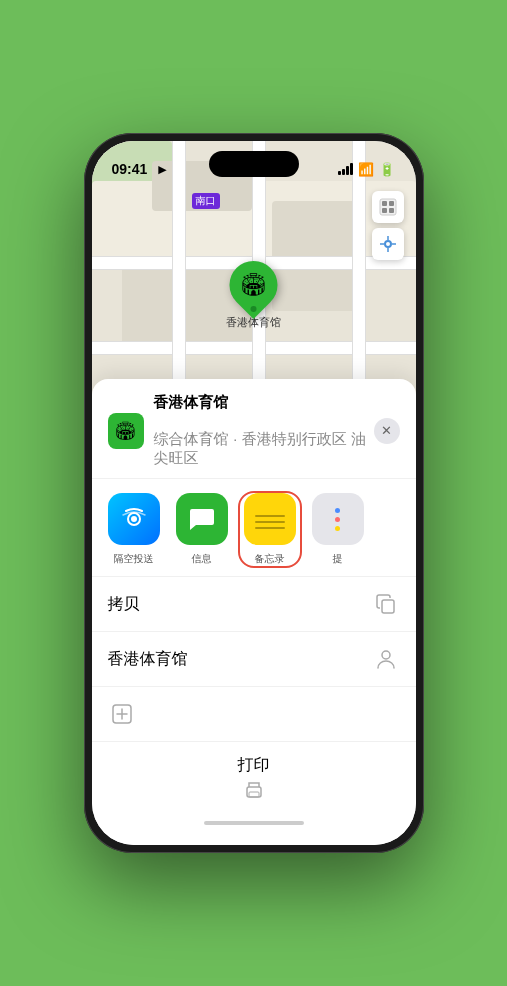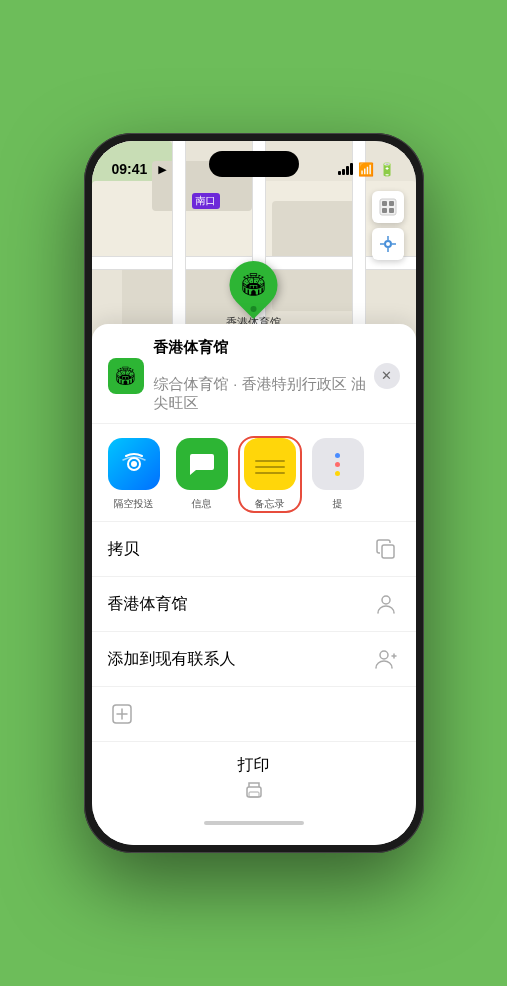--- a/index.html
+++ b/index.html
@@ -419,31 +419,20 @@
       <div class="action-row">
         <span class="action-label">香港体育馆</span>
         <div class="action-icon">
           <svg width="22" height="22" viewBox="0 0 22 22" fill="none">
             <circle cx="11" cy="7" r="4" stroke="#aaa" stroke-width="1.5" fill="none"></circle>
             <path d="M3 20c0-4 3.6-7 8-7s8 3 8 7" stroke="#aaa" stroke-width="1.5" fill="none" stroke-linecap="round"></path>
           </svg>
         </div>
       </div>
 
-      <div class="action-row">
-        <span class="action-label">添加到现有联系人</span>
-        <div class="action-icon">
-          <svg width="22" height="22" viewBox="0 0 22 22" fill="none">
-            <circle cx="9" cy="7" r="4" stroke="#aaa" stroke-width="1.5" fill="none"></circle>
-            <path d="M1 20c0-4 3.6-7 8-7s8 3 8 7" stroke="#aaa" stroke-width="1.5" fill="none" stroke-linecap="round"></path>
-            <line x1="17" y1="8" x2="21" y2="8" stroke="#aaa" stroke-width="1.5" stroke-linecap="round"></line>
-            <line x1="19" y1="6" x2="19" y2="10" stroke="#aaa" stroke-width="1.5" stroke-linecap="round"></line>
-          </svg>
-        </div>
-      </div>
 
       <div class="action-row">
         <div class="action-icon">
           <svg width="22" height="22" viewBox="0 0 22 22" fill="none">
             <rect x="2" y="2" width="18" height="18" rx="3" stroke="#aaa" stroke-width="1.5" fill="none"></rect>
             <line x1="6" y1="11" x2="16" y2="11" stroke="#aaa" stroke-width="1.5" stroke-linecap="round"></line>
             <line x1="11" y1="6" x2="11" y2="16" stroke="#aaa" stroke-width="1.5" stroke-linecap="round"></line>
           </svg>
         </div>
       </div>

